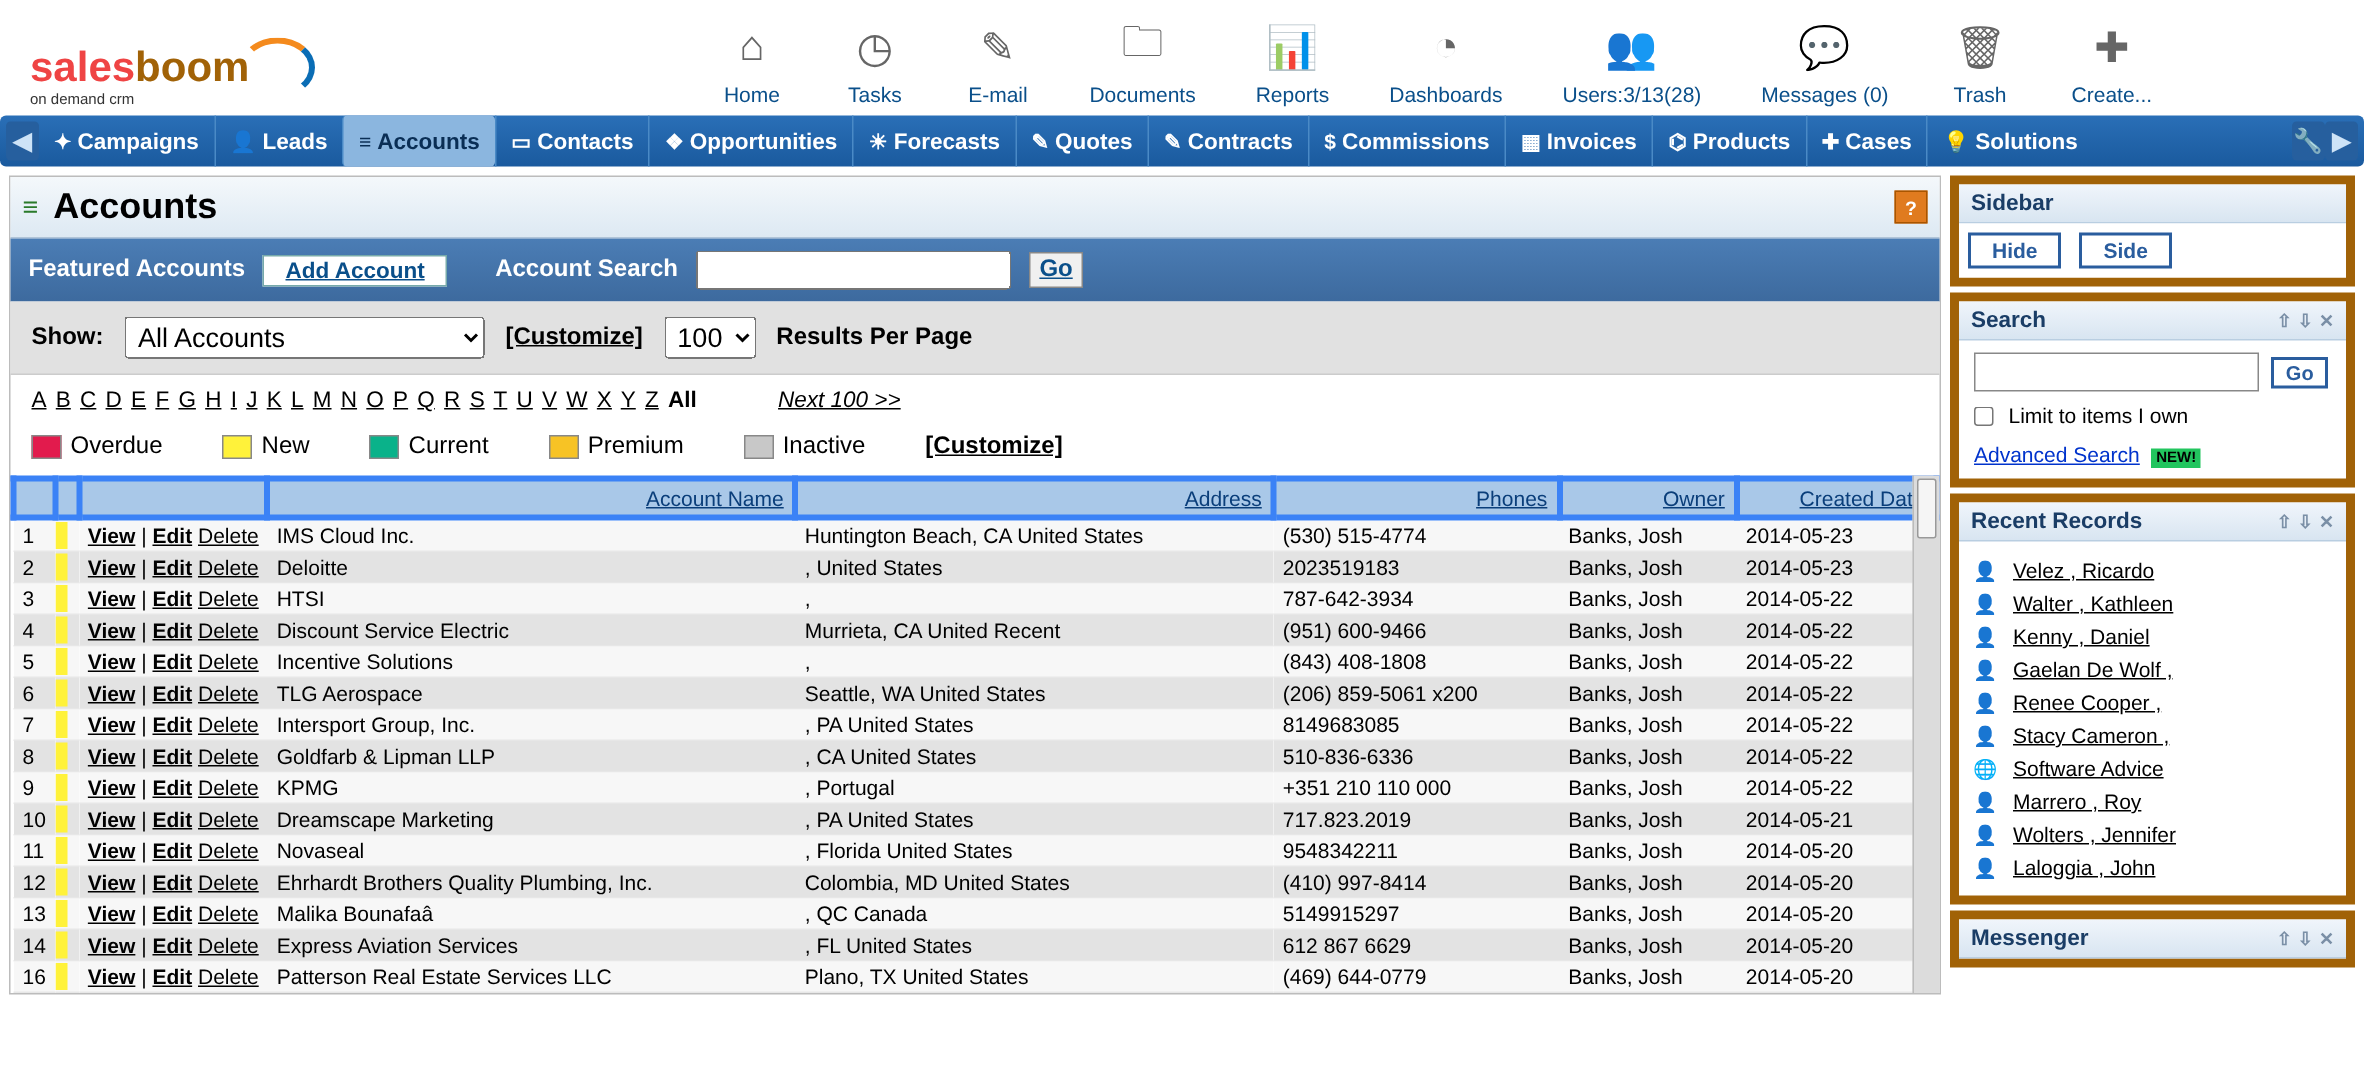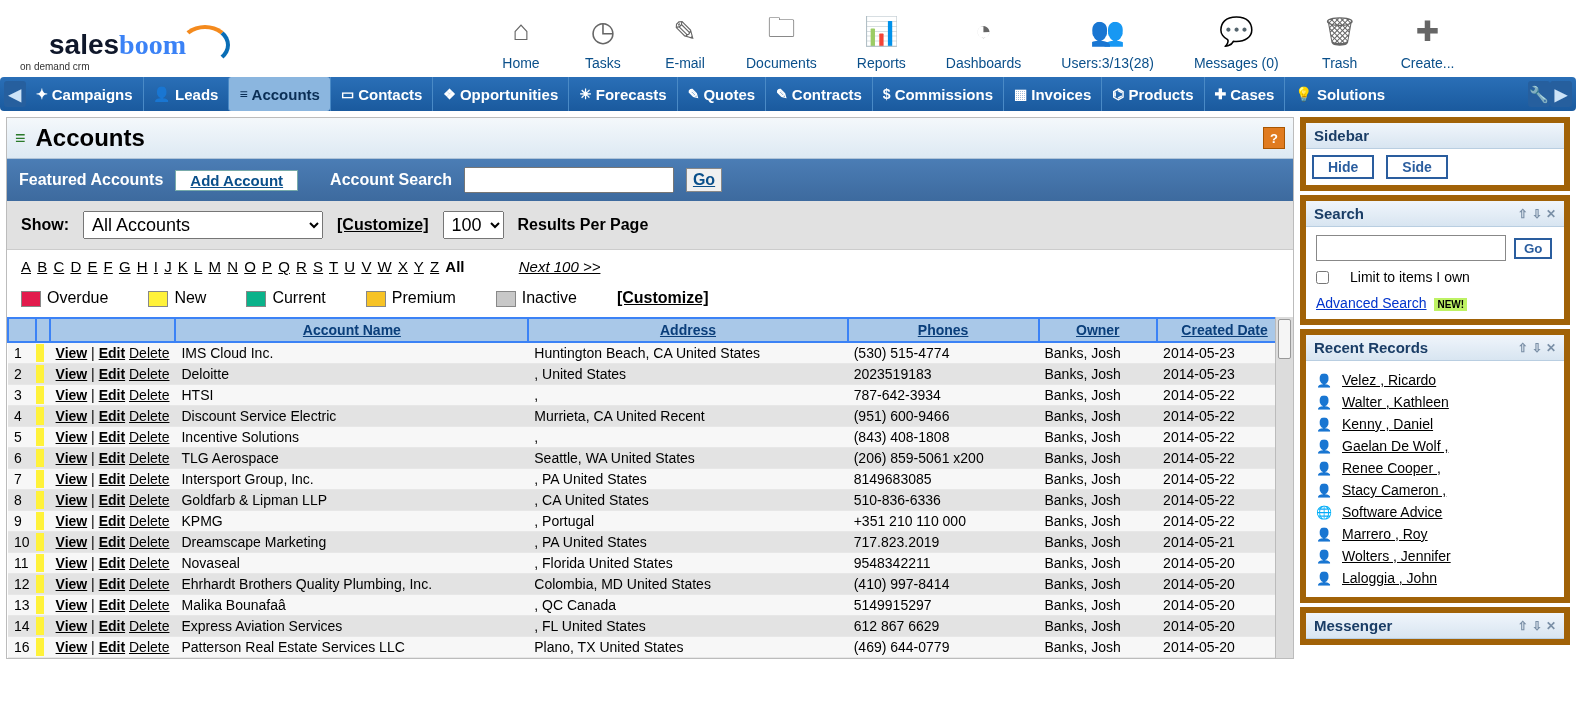--- a/index.html
+++ b/index.html
@@ -3,22 +3,22 @@
 <meta charset="utf-8">
 <style>
   * { box-sizing: border-box; margin: 0; padding: 0; }
   body { font-family: Arial, Helvetica, sans-serif; font-size: 13px; background: #fff; color: #000; }
   a { color: #0033cc; }
 
   
   .top-row { display: flex; align-items: flex-start; padding: 10px 20px 5px 20px; gap: 30px; }
   .logo-wrap { padding-top: 15px; }
   .logo { font-size: 28px; font-weight: bold; display: flex; align-items: center; }
-  .logo .s1 { color: #0f172a; margin-left: 29px; }
-  .logo .s2 { color: #3b82f6; font-family: Liberation Serif, serif; }
+  .logo .s1 { color: #ef4444; }
+  .logo .s2 { color: #a16207; }
   .logo .swoosh { width:50px; height:40px; border: 4px solid #0a6db5; border-left-color:transparent; border-bottom-color:transparent; border-top-color:#f48a1d; border-radius:50%; display:inline-block; margin-left:-6px; }
   .logo-tag { font-size:10px; color:#333; margin-top:-4px; margin-right:40px; }
 
   .toolbar { display: flex; gap: 40px; margin-left: 240px; }
   .tool-item { text-align: center; color: #0a4f8a; font-size: 14px; cursor: pointer; }
   .tool-icon { width: 42px; height: 42px; margin: 0 auto 3px; display: flex; align-items: center; justify-content: center; font-size: 28px; color: #666; }
 
   
   .nav { background: linear-gradient(#2a6fb7, #1a5a9e); height: 34px; display: flex; align-items: center; padding: 0 4px; color: #fff; font-size: 15px; font-weight: bold; border-radius: 4px; }
   .nav-arrow { width: 22px; height: 26px; background: #265f9e; border-radius: 3px; display: flex; align-items:center; justify-content:center; cursor:pointer; color:#cde3f7; font-size:16px; }
@@ -54,21 +54,21 @@
   .alpha-row a { margin-right:2px; text-decoration:underline; color:#000; }
   .alpha-row .all { font-weight:bold; text-decoration:none; }
   .alpha-row .next { margin-left:50px; text-decoration:underline; color:#000; font-size:15px;font-style:italic; }
 
   .legend-row { padding:6px 14px 10px; display:flex; gap:40px; align-items:center; font-size:16px;}
   .swatch { width:20px; height:16px; display:inline-block; border:1px solid #888; vertical-align:middle; margin-right:6px;}
   .sw-overdue{background:#e21b4d;} .sw-new{background:#fff23a;} .sw-current{background:#0ab28a;} .sw-premium{background:#f7c325;} .sw-inactive{background:#c8c8c8;}
 
   .grid-wrap { position:relative; }
   .grid { width:100%; border-collapse:collapse; font-size:14px; }
-  .grid thead th { background:#a9c8e8; color:#0a3e7a; padding:3px 6px; border:2px solid #3b82f6; font-weight:bold; text-decoration:underline; cursor:pointer;}
+  .grid thead th { background:#a9c8e8; color:#0a3e7a; padding:3px 6px; border:4px solid #3b82f6; font-weight:normal; text-decoration:underline; cursor:pointer;text-align:right;}
   .grid thead th.narrow{ width:18px; text-decoration:none; background:#a9c8e8;}
   .grid thead th.flag{ width:10px; text-decoration:none;}
   .grid thead th.actions{ width:118px; text-decoration:none;}
   .grid tbody td { padding:2px 6px; border-bottom:1px solid #e7e7e7; white-space:nowrap; overflow:hidden; text-overflow:ellipsis;}
   .grid tbody tr:nth-child(even){ background:#e3e3e3; }
   .grid tbody tr:nth-child(odd){ background:#f7f7f7; }
   .rownum { text-align:left; width:22px;}
   .flagcell { width:10px; padding:0!important; }
   .flagbar { width:8px; height:18px; background:#fff23a; display:block;}
   .act a { color:#000; text-decoration:underline; font-weight:bold; cursor:pointer;}
@@ -79,24 +79,24 @@
   
   .panel { border:6px solid #a16207; margin-bottom:4px; background:#fff;}
   .panel-head { background:linear-gradient(#f0f5fb,#d8e5f1); padding:4px 8px; font-weight:bold; font-size:15px; color:#1a3d66; display:flex; align-items:center; border-bottom:1px solid #b9cee1;}
   .panel-head .ctrls{ margin-left:auto; display:flex; gap:4px; color:#7a8fa6; font-size:12px;}
   .panel-head .ctrls span{cursor:pointer;}
   .hide-side { padding:6px; display:flex; gap:12px; background:#fff;}
   .hide-side button{ border:2px solid #2a5d9e; background:#fff; color:#2a5d9e; font-weight:bold; padding:2px 14px; cursor:pointer; font-size:14px;}
   .panel-body{ padding:8px 10px; font-size:14px;}
   .panel-body input[type=text]{ width:190px; height:26px; border:1px solid #888;}
   .sb-go{ border:2px solid #2a5d9e;background:#fff;color:#2a5d9e;font-weight:bold;padding:1px 8px;cursor:pointer;margin-left:4px;}
-  .limit { margin-top:8px; display:flex; align-items:center; gap:21px;}
+  .limit { margin-top:8px; display:flex; align-items:center; gap:10px;}
   .adv { margin-top:10px;}
   .adv a{ text-decoration:underline;}
-  .new-tag{ background:#bef264;color:#000;font-size:10px;font-weight:bold;padding:1px 3px;margin-left:4px;}
+  .new-tag{ background:#22c55e;color:#000;font-size:10px;font-weight:bold;padding:1px 3px;margin-left:4px;}
   .rec-list{ list-style:none;}
   .rec-list li{ padding:3px 0; display:flex; align-items:center; gap:10px;}
   .rec-list .ricon{ width:16px;height:16px; display:inline-flex;align-items:center;justify-content:center;font-size:13px;color:#c79a2a;}
   .rec-list a{ color:#000; text-decoration:underline;}
 </style>
 </head>
 <body>
 
 <div class="top-row">
   <div class="logo-wrap">

